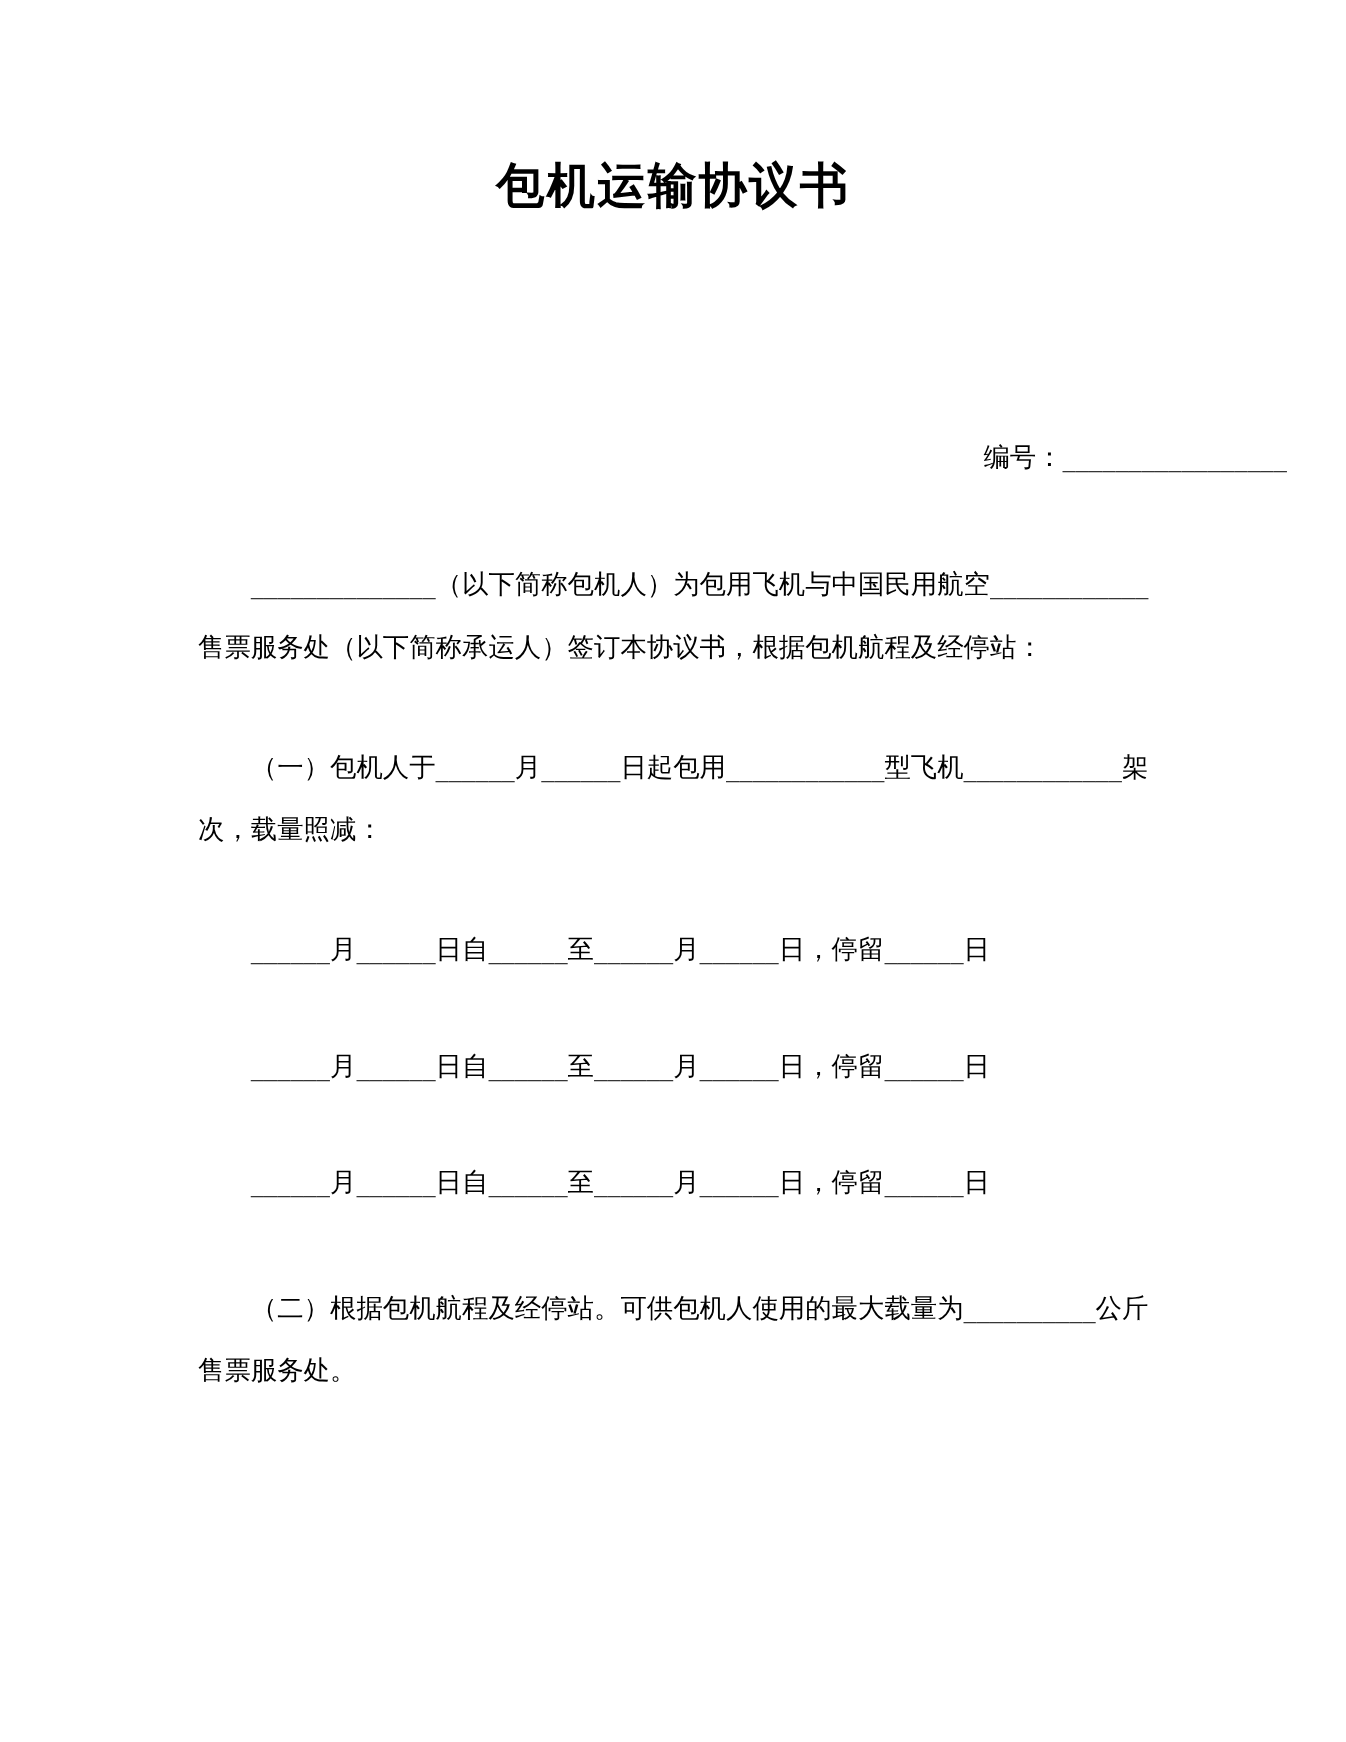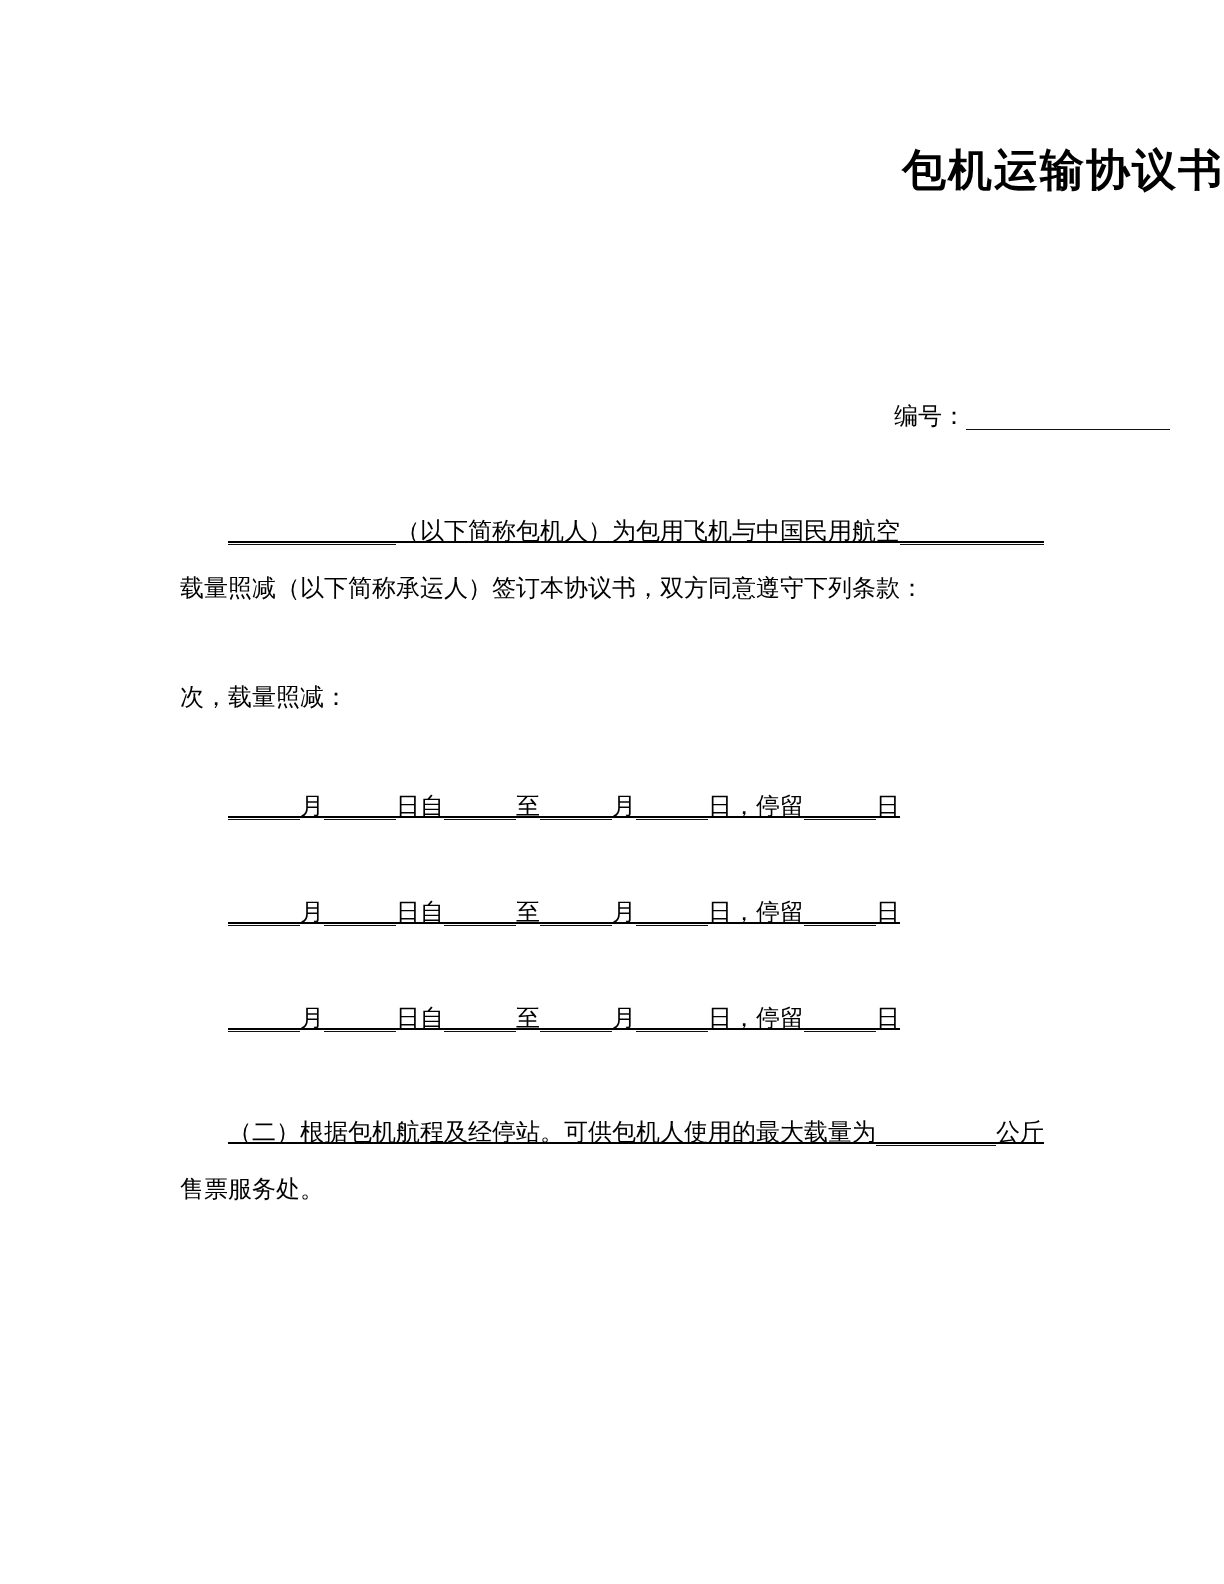--- a/index.html
+++ b/index.html
@@ -10,21 +10,21 @@
   body {
     width: 1224px;
     height: 1584px;
     position: relative;
     overflow: hidden;
     font-family: "DejaVu Serif", serif;
     color: #000000;
   }
   .doc-title {
     margin-top: 140px;
-    text-align: right;
+    text-align: center;
     font-family: "DejaVu Sans", sans-serif;
     font-weight: bold;
     font-size: 44px;
     line-height: 60px;
     letter-spacing: 2px;
   }
   .serial-line {
     margin-top: 188px;
     font-size: 24px;
     line-height: 57px;
@@ -46,38 +46,38 @@
   .para-itin-1  { margin-top: 52px; }
   .para-itin-2  { margin-top: 49px; }
   .para-itin-3  { margin-top: 49px; }
   .para-fee     { margin-top: 53px; }
   .para-c2      { margin-top: 57px; }
   .line {
     white-space: nowrap;
   }
   .indent {
     padding-left: 48px;
-    text-decoration: underline;
   }
 </style>
 </head>
 <body>
 
 <div class="doc-title">包机运输协议书</div>
 
 <div class="serial-line">编号：_________________</div>
 
 <div class="body-text">
 
   <div class="para para-intro">
     <div class="line indent">______________（以下简称包机人）为包用飞机与中国民用航空____________</div>
-    <div class="line">载量照减（以下简称承运人）签订本协议书，双方同意遵守下列条款：</div>
+    <div class="line">售票服务处（以下简称承运人）签订本协议书，根据包机航程及经停站：</div>
   </div>
 
   <div class="para para-c1">
+    <div class="line indent">（一）包机人于______月______日起包用____________型飞机____________架</div>
     <div class="line">次，载量照减：</div>
   </div>
 
   <div class="para para-itin-1">
     <div class="line indent">______月______日自______至______月______日，停留______日</div>
   </div>
 
   <div class="para para-itin-2">
     <div class="line indent">______月______日自______至______月______日，停留______日</div>
   </div>

